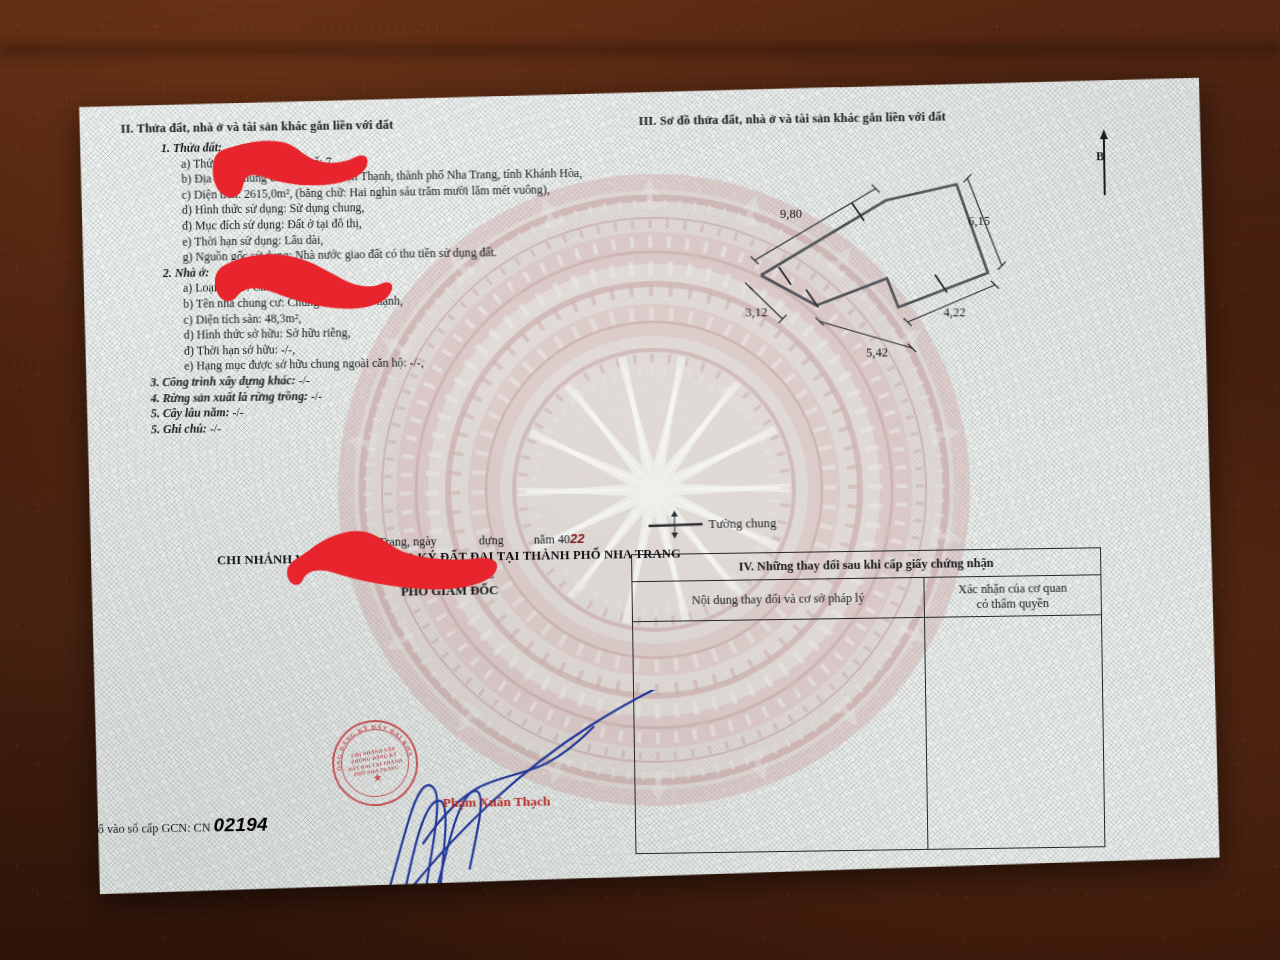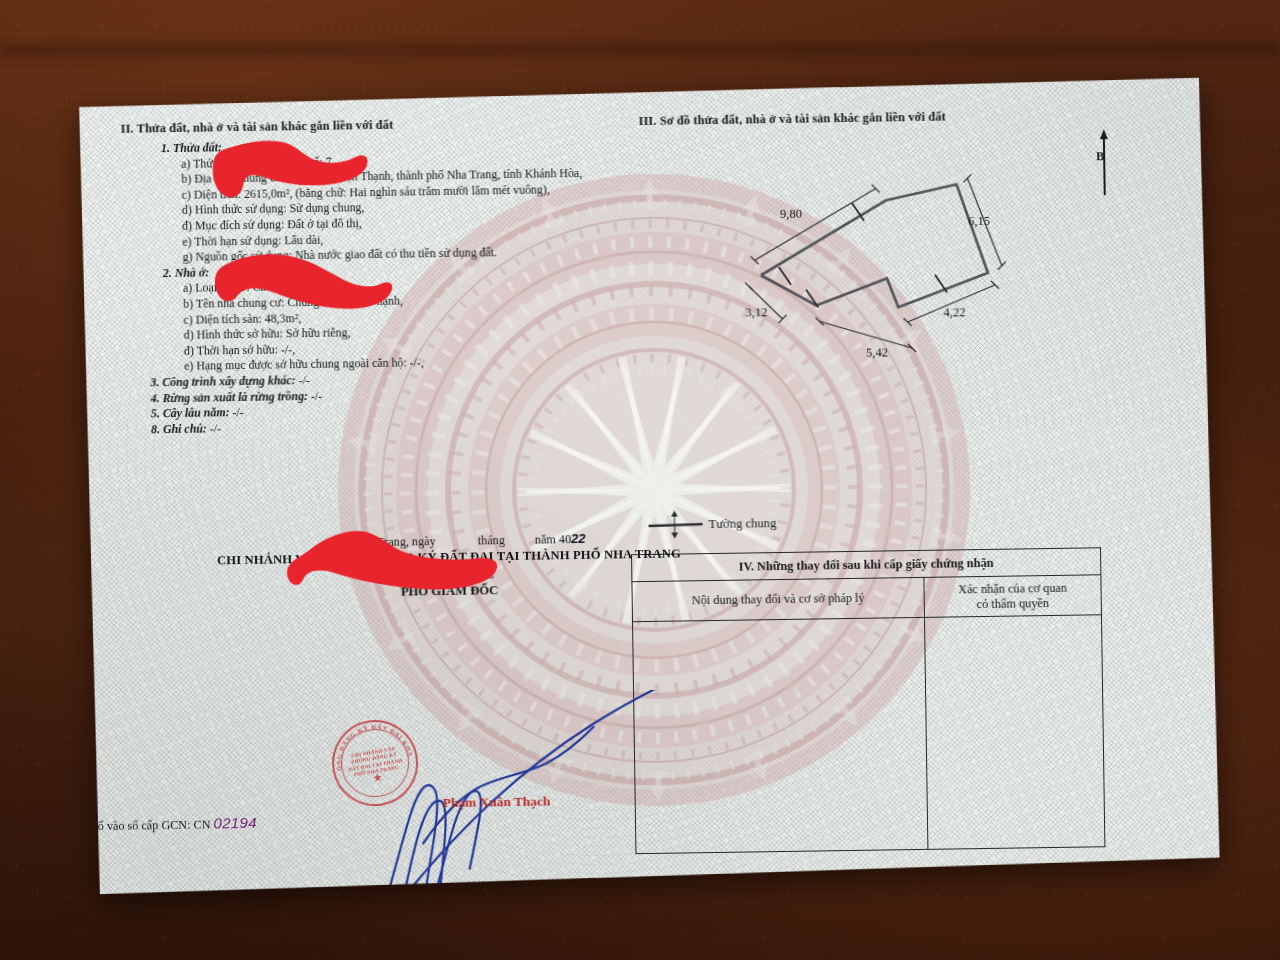--- a/index.html
+++ b/index.html
@@ -114,21 +114,21 @@
        font-size:12.4px;font-weight:bold;color:#16181a;}
   #tbl .cols{display:flex;height:calc(100% - 26px);}
   #tbl .c1{flex:0 0 292px;border-right:1.3px solid #23262a;box-sizing:border-box;}
   #tbl .c2{flex:1;box-sizing:border-box;}
   #tbl .chd{height:40px;display:flex;align-items:center;justify-content:center;text-align:center;
        font-size:12.3px;line-height:15px;color:#16181a;border-bottom:1.3px solid #23262a;padding:0 6px;box-sizing:border-box;}
 
   
   #signblk{position:absolute;left:110px;top:444px;width:520px;text-align:center;}
   #dateline{font-size:12.2px;color:#17191b;margin-left:42px;}
-  #dateline .yr{font-family:"Liberation Sans",sans-serif;font-weight:bold;font-style:italic;color:#0f172a;font-size:13px;}
+  #dateline .yr{font-family:"Liberation Sans",sans-serif;font-weight:bold;font-style:italic;color:#7f1d1d;font-size:13px;}
   #orgname{font-size:12.6px;font-weight:bold;letter-spacing:.15px;color:#101214;margin-top:1px;white-space:nowrap;}
   #kt{font-size:12.6px;font-weight:bold;color:#101214;margin-top:3px;}
   #pho{font-size:12.6px;font-weight:bold;color:#101214;margin-top:1px;}
 
   #signer{position:absolute;left:250px;top:262px;font-size:13.4px;font-weight:bold;color:#b52b28;white-space:nowrap;}
 
   
   #stamp{position:absolute;left:140px;top:186px;width:86px;height:86px;transform:rotate(-9deg);}
   #stamp .o{position:absolute;inset:0;border:2.1px solid #c13a3e;border-radius:50%;opacity:.85;}
   #stamp .i{position:absolute;inset:9px;border:1.1px solid #c13a3e;border-radius:50%;opacity:.8;}
@@ -136,21 +136,21 @@
   #stamp .ctr{position:absolute;left:50%;top:48%;transform:translate(-50%,-50%);width:56px;text-align:center;
      color:#c13a3e;font-size:5.1px;line-height:6.2px;font-weight:bold;letter-spacing:.2px;opacity:.9;}
   #stampArc{position:absolute;inset:0;}
   #stampArc text{fill:#c13a3e;font-size:6.2px;font-weight:bold;letter-spacing:.9px;font-family:"Liberation Serif",serif;opacity:.9;}
 
   
   #pen{position:absolute;left:96px;top:160px;width:420px;height:330px;pointer-events:none;}
 
   
   #gcn{position:absolute;left:8px;top:722px;font-size:12.2px;color:#17191b;white-space:nowrap;}
-  #gcn .num{font-family:"Liberation Sans",sans-serif;font-style:italic;font-weight:normal;color:#701a75;font-size:15px;letter-spacing:.3px;}
+  #gcn .num{font-family:"Liberation Sans",sans-serif;font-style:italic;font-weight:bold;color:#000000;font-size:19px;letter-spacing:.3px;}
   svg.redsvg{position:absolute;overflow:visible;}
 </style>
 </head>
 <body>
 
 <div id="desk"></div>
 <div id="grain"></div>
 
 <div id="sheetWrap">
  <div id="sheet">
@@ -933,21 +933,21 @@
     <span class="h">2. Nhà ở:</span>
     <span class="it">a) Loại nhà ở: Căn hộ                    g 02),</span>
     <span class="it">b) Tên nhà chung cư: Chung cư A Vạn Thạnh,</span>
     <span class="it">c) Diện tích sàn: 48,3m²,</span>
     <span class="it">d) Hình thức sở hữu: Sở hữu riêng,</span>
     <span class="it">đ) Thời hạn sở hữu: -/-,</span>
     <span class="it">e) Hạng mục được sở hữu chung ngoài căn hộ: -/-,</span>
     <span class="n"><span>3. Công trình xây dựng khác:</span> <i>-/-</i></span>
     <span class="n"><span>4. Rừng sản xuất là rừng trồng:</span> <i>-/-</i></span>
     <span class="n"><span>5. Cây lâu năm:</span> <i>-/-</i></span>
-    <span class="n"><span>8. Ghi chú:</span> <i>-/-</i></span>
+    <span class="n"><span>5. Ghi chú:</span> <i>-/-</i></span>
   </div>
 
   <div class="txt" id="secIII">III. Sơ đồ thửa đất, nhà ở và tài sản khác gắn liền với đất</div>
 
   <div id="compass">
     <div class="head"></div>
     <div class="shaft"></div>
     <div class="lbl">B</div>
   </div>
 
@@ -1025,21 +1025,21 @@
         </div>
         <div></div>
       </div>
     </div>
   </div>
 
   <div id="signblk">
     <div id="dateline">
       <span>Nha Trang, ngày</span>
       <span style="display:inline-block;width:36px"></span>
-      <span>tháng</span>
+      <span>dựng</span>
       <span style="display:inline-block;width:24px"></span>
       <span>năm 40</span><span class="yr">22</span>
     </div>
     <div id="orgname">CHI NHÁNH VĂN PHÒNG ĐĂNG KÝ ĐẤT ĐAI TẠI THÀNH PHỐ NHA TRANG</div>
     <div id="kt">KT. GIÁM ĐỐC</div>
     <div id="pho">PHÓ GIÁM ĐỐC</div>
 
     <div id="stamp">
       <div class="o"></div>
       <div class="i"></div>

